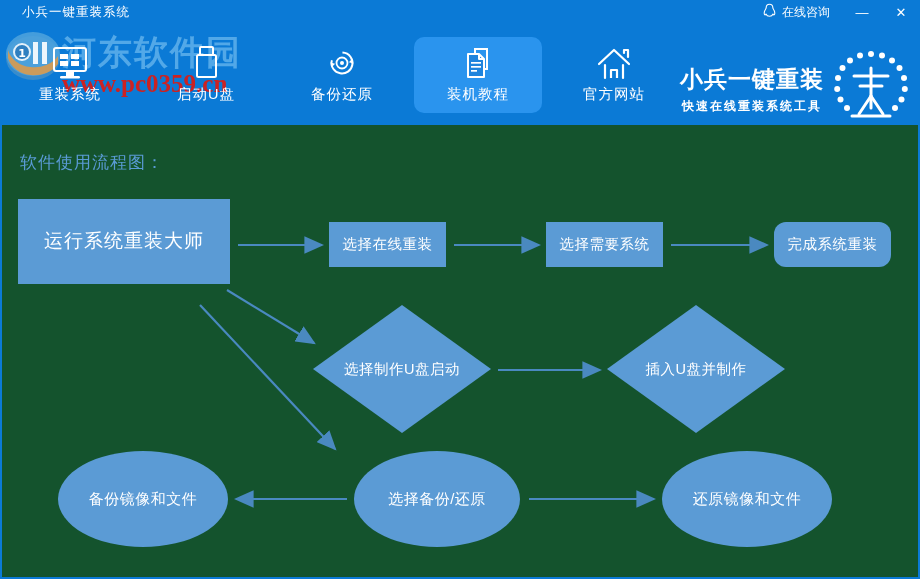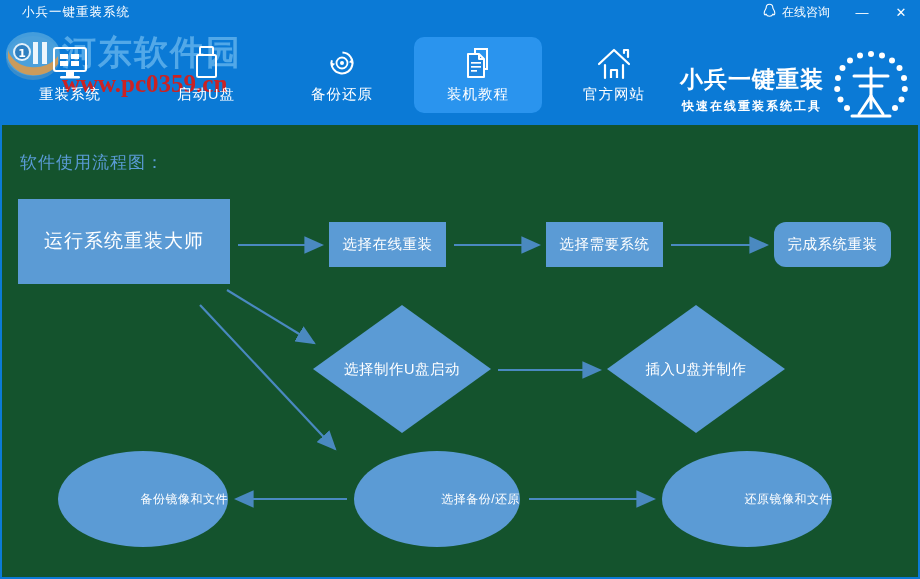--- a/index.html
+++ b/index.html
@@ -217,21 +217,21 @@
     display: flex;
     align-items: center;
     justify-content: center;
     text-align: center;
     line-height: 1.2;
     z-index: 4;
   }
   .node.rect { }
   .node.rect.big { font-size: 19px; letter-spacing: 1px; }
   .node.rect.small { font-size: 14.5px; letter-spacing: 0.5px; }
-  .node.ellipse { border-radius: 50%; font-size: 12px; letter-spacing: 0.5px; justify-content: flex-end; }
+  .node.ellipse { border-radius: 50%; font-size: 15px; letter-spacing: 0.5px; }
   .diamond-wrap {
     position: absolute;
     z-index: 4;
   }
   .diamond-shape {
     position: absolute;
     inset: 0;
     background: #5b9bd5;
     clip-path: polygon(50% 0%, 100% 50%, 50% 100%, 0% 50%);
   }

